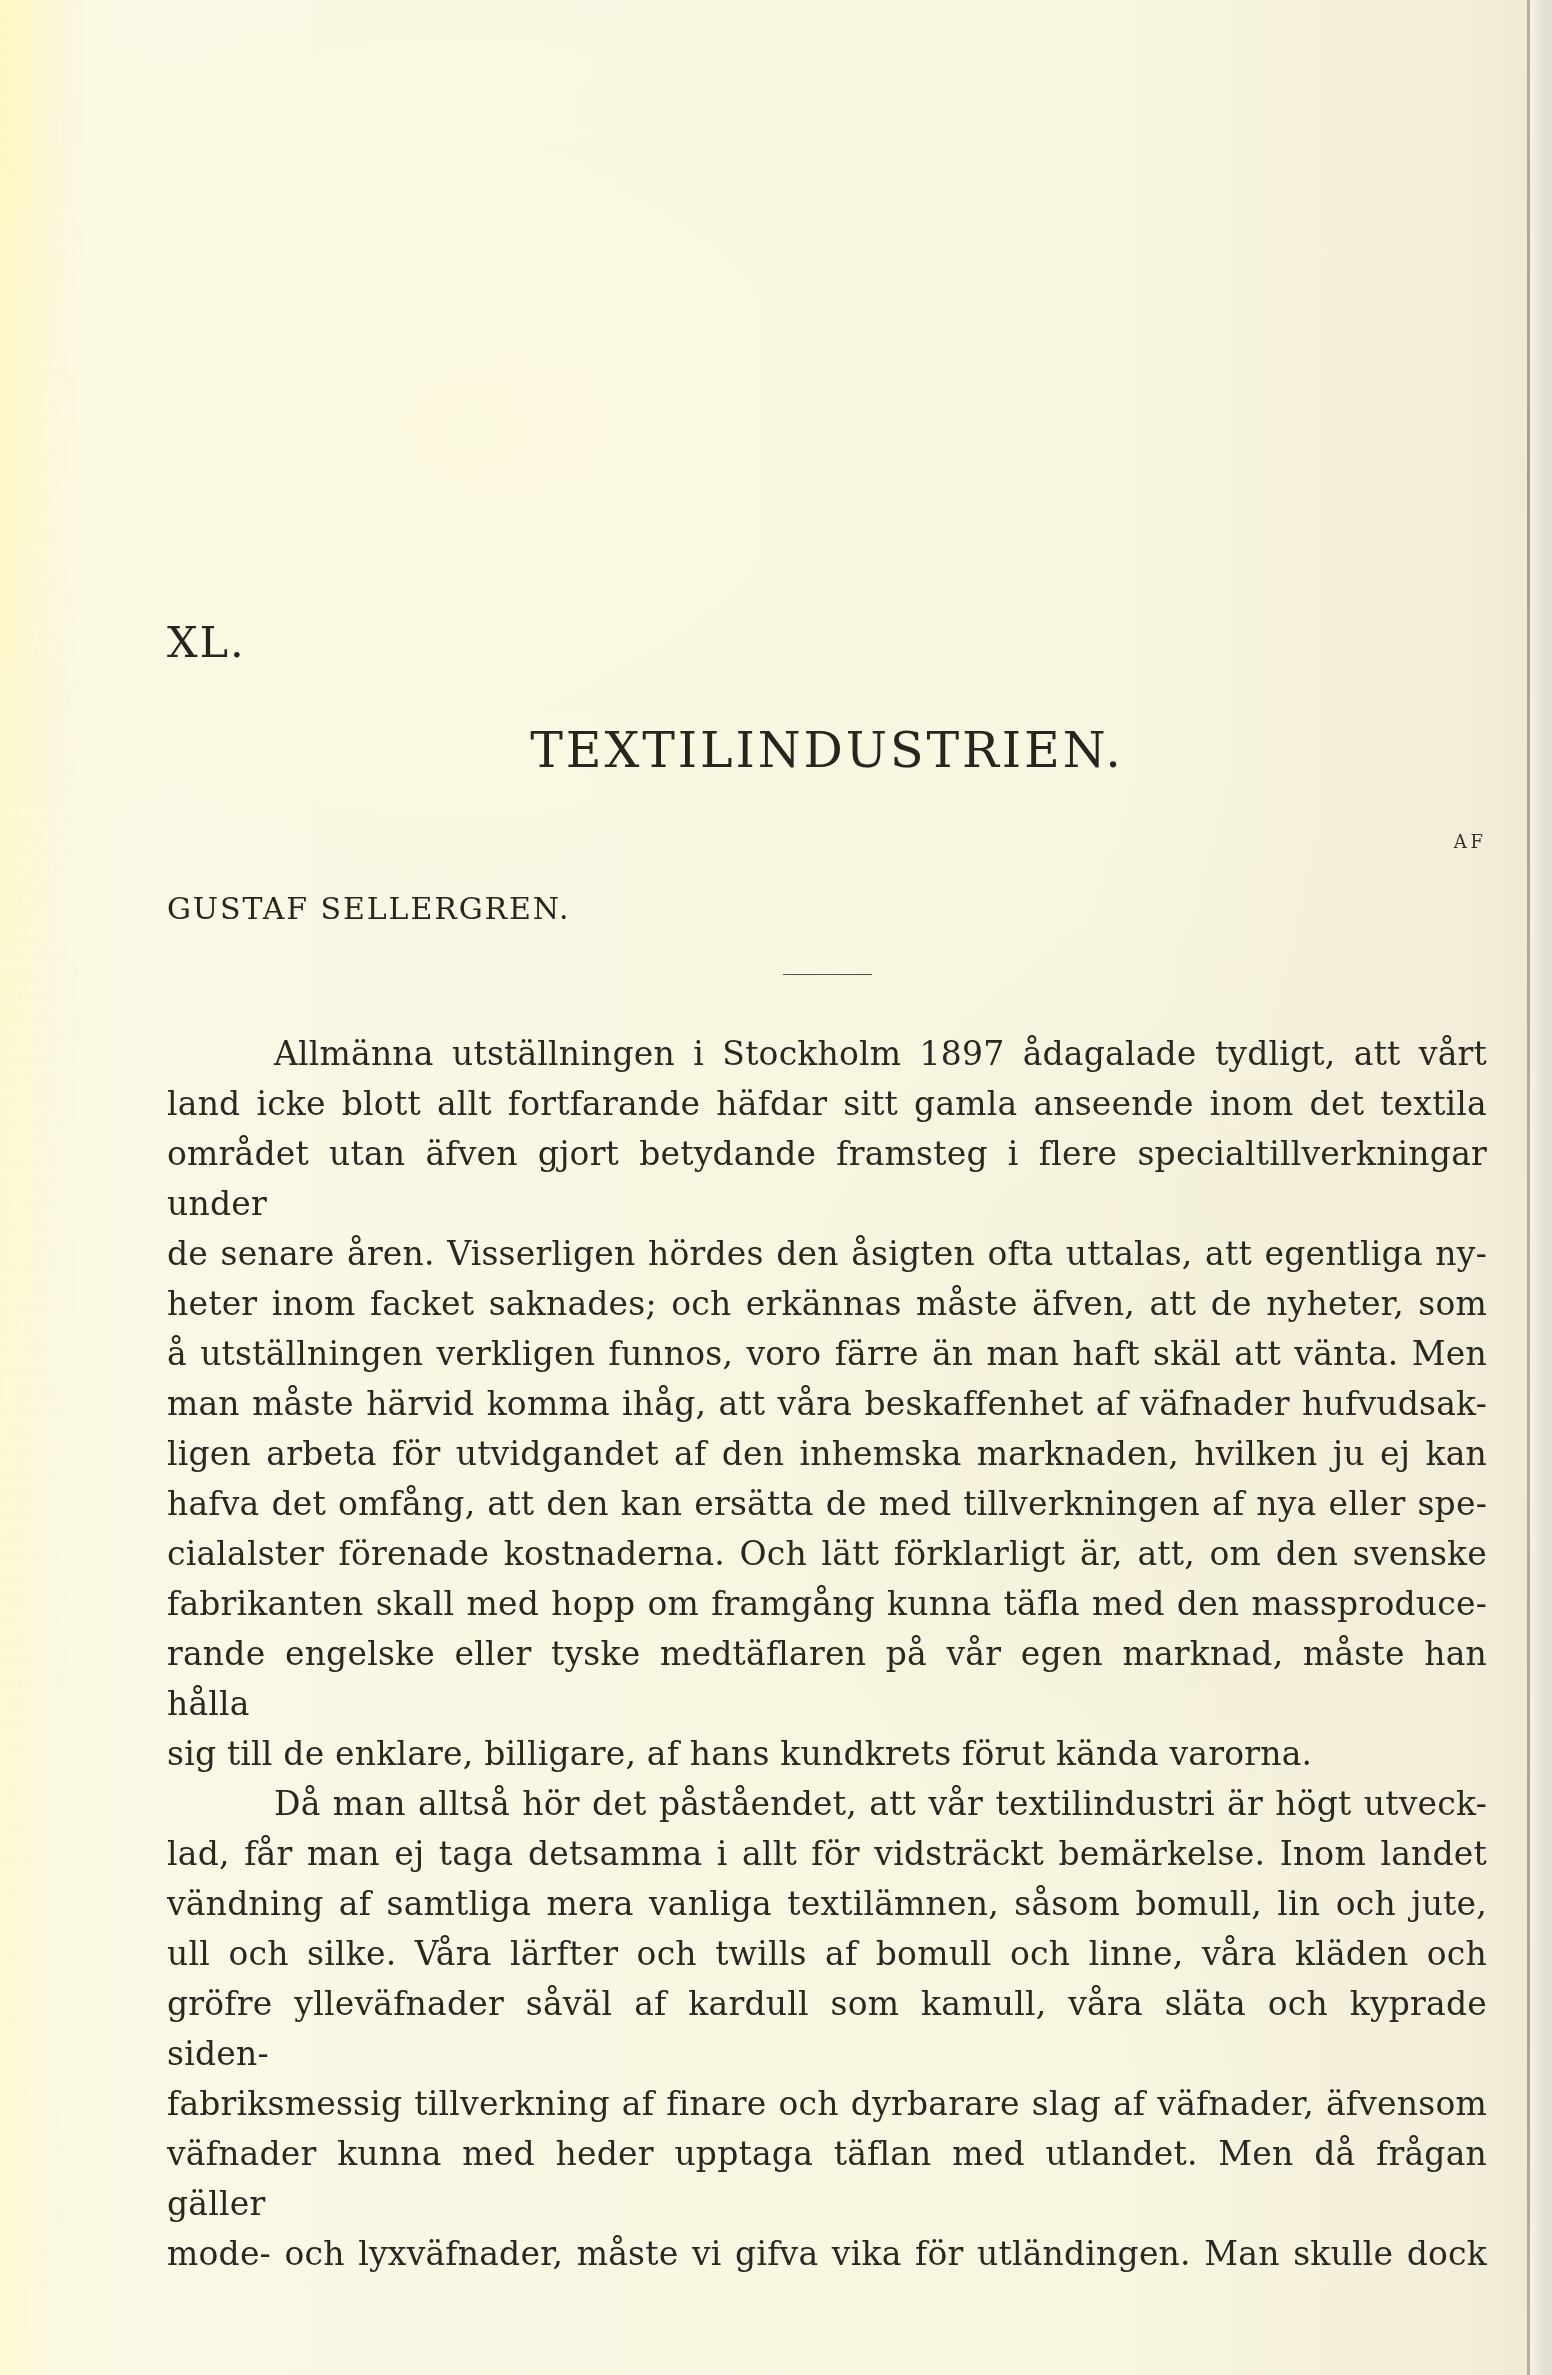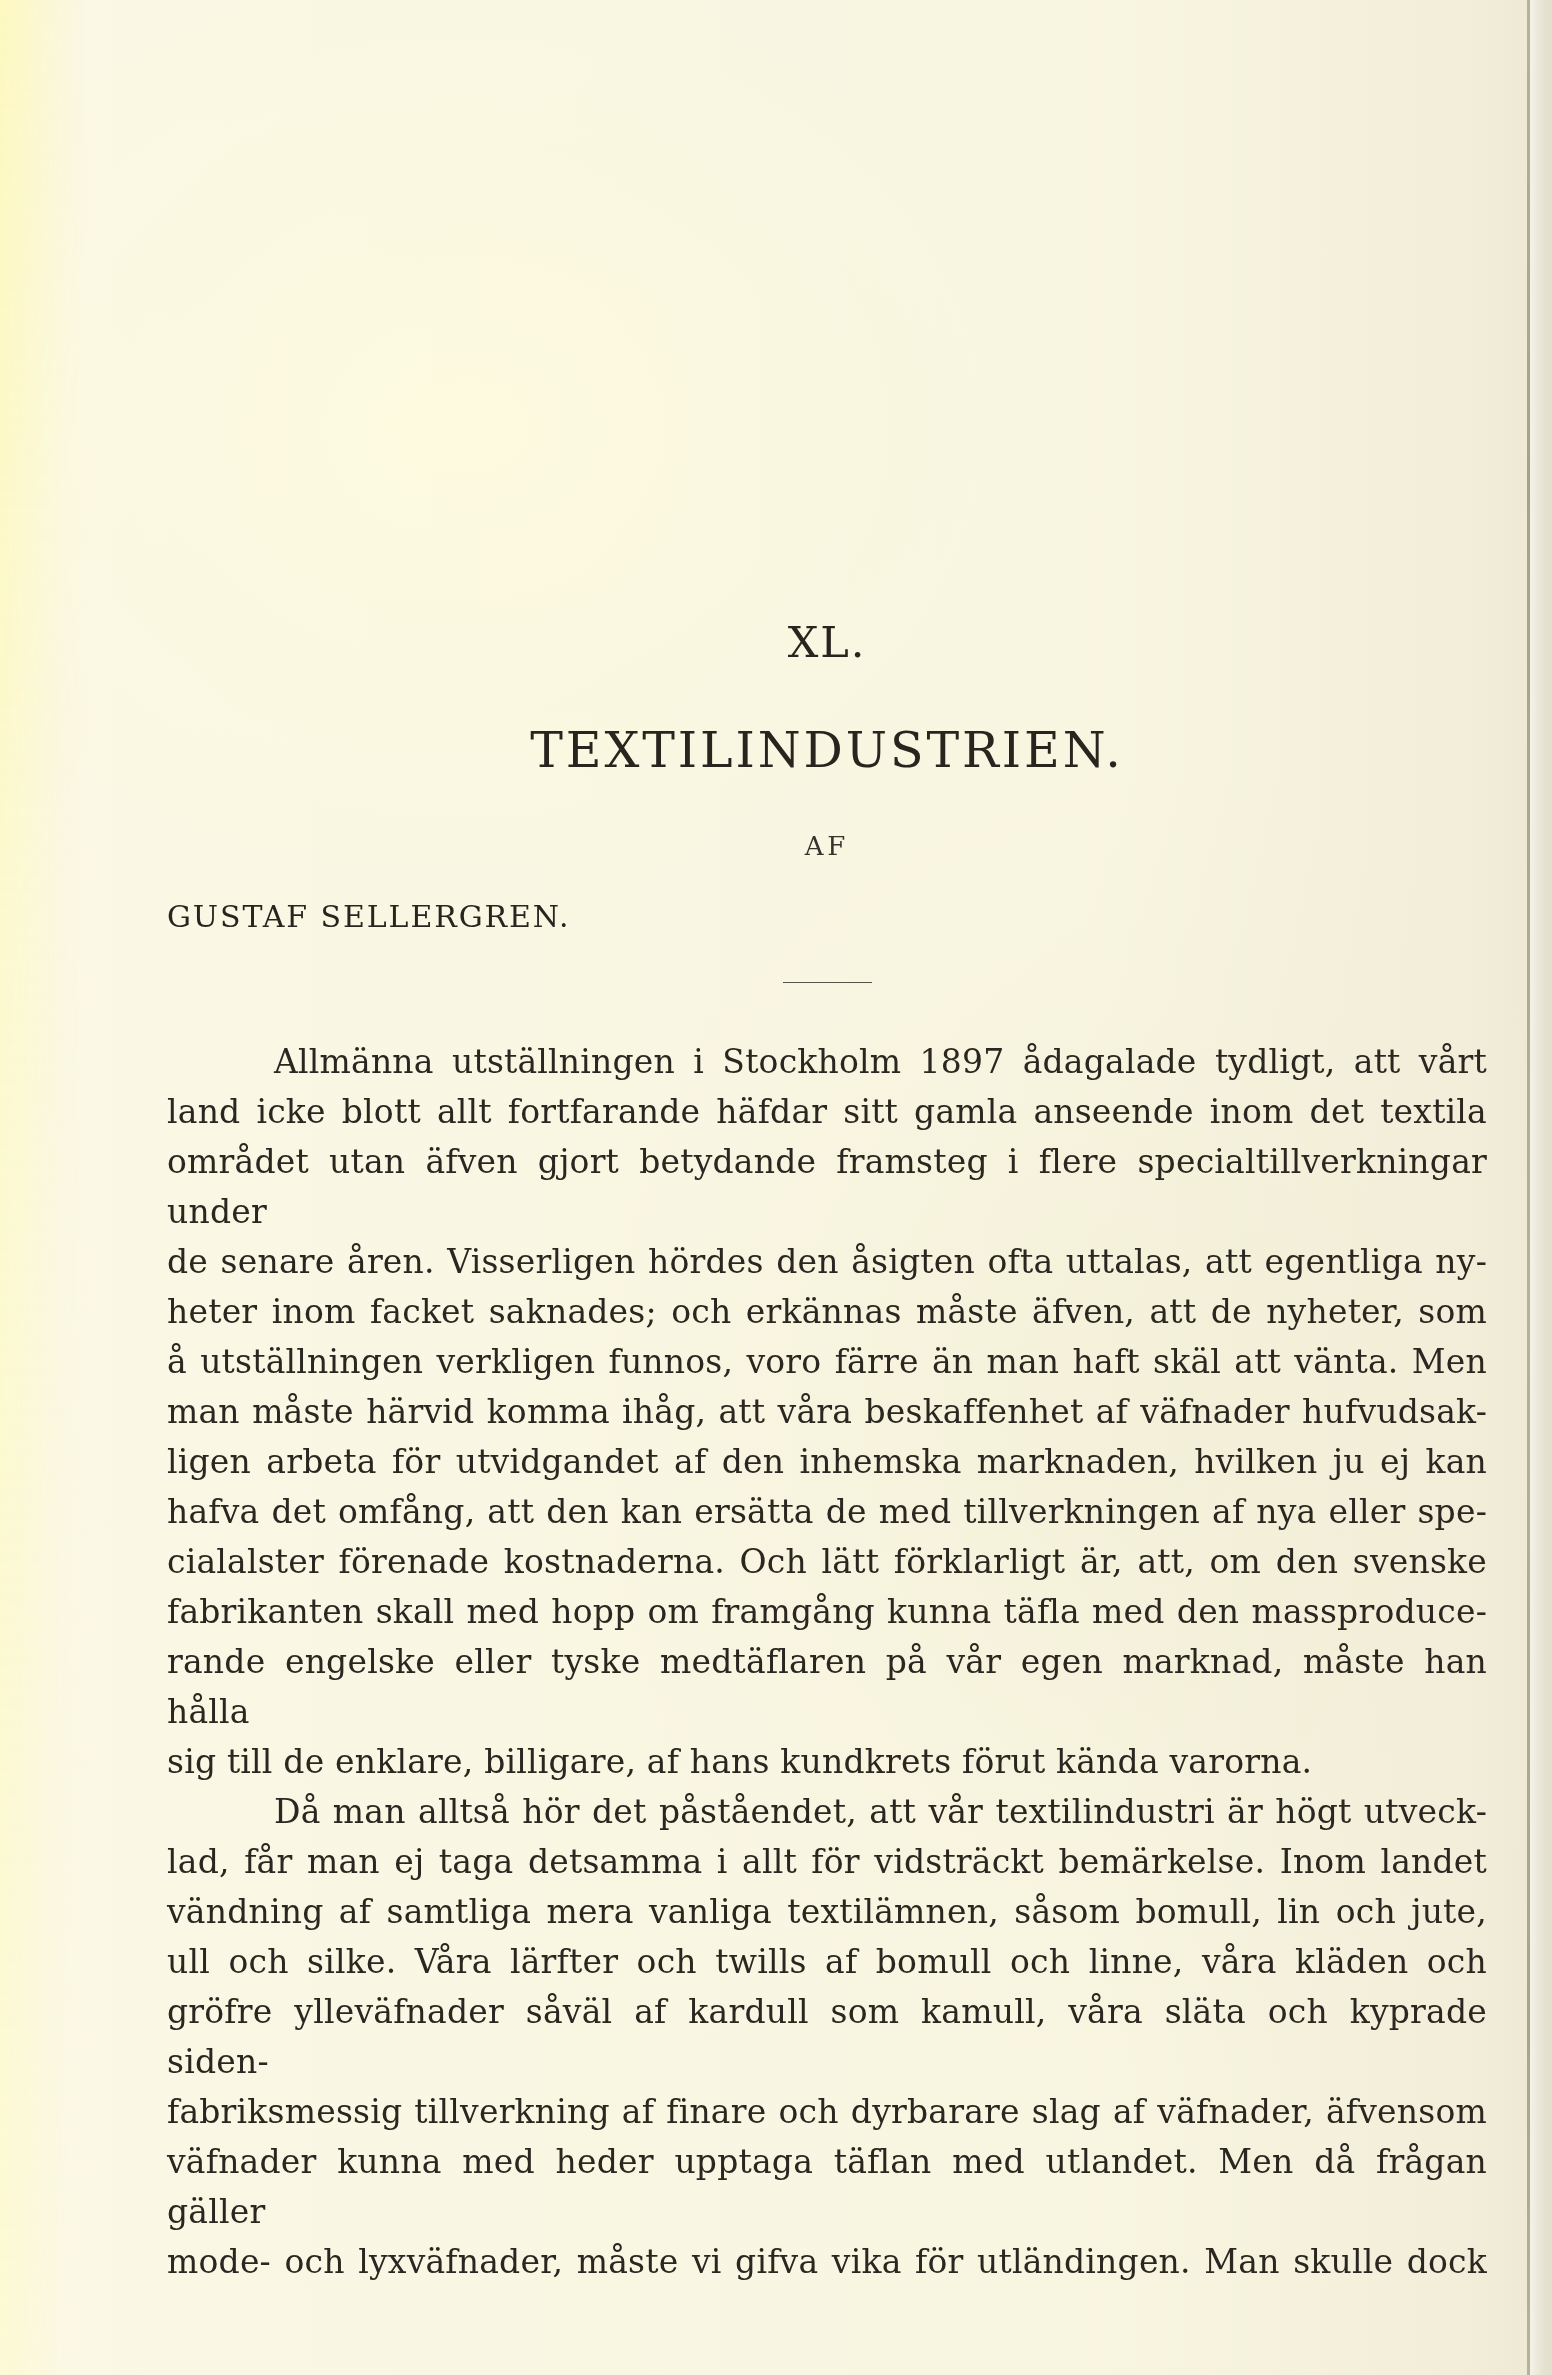--- a/index.html
+++ b/index.html
@@ -56,38 +56,38 @@
   }
   .content {
     position: absolute;
     left: 167px;
     top: 621px;
     width: 1320px;
     color: #28251f;
   }
   .chapter-number {
     margin: 0;
-    text-align: center;
+    text-align: left;
     font-size: 43px;
     font-weight: normal;
     line-height: 1;
     letter-spacing: 1.9px;
   }
   .doc-title {
     margin: 62px 0 0 0;
     text-align: center;
     font-size: 49px;
     font-weight: normal;
     line-height: 1;
     letter-spacing: 2.9px;
   }
   .byline-prefix {
     margin-top: 58px;
-    text-align: center;
-    font-size: 26px;
+    text-align: right;
+    font-size: 18px;
     line-height: 1;
     letter-spacing: 3.9px;
     color: #36332c;
   }
   .author {
     margin-top: 43px;
     text-align: left;
     font-size: 30px;
     line-height: 1;
     letter-spacing: 1.9px;

